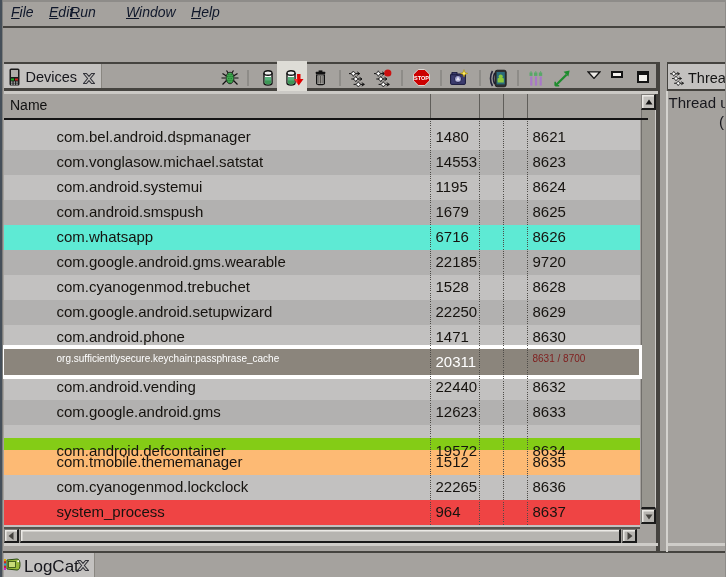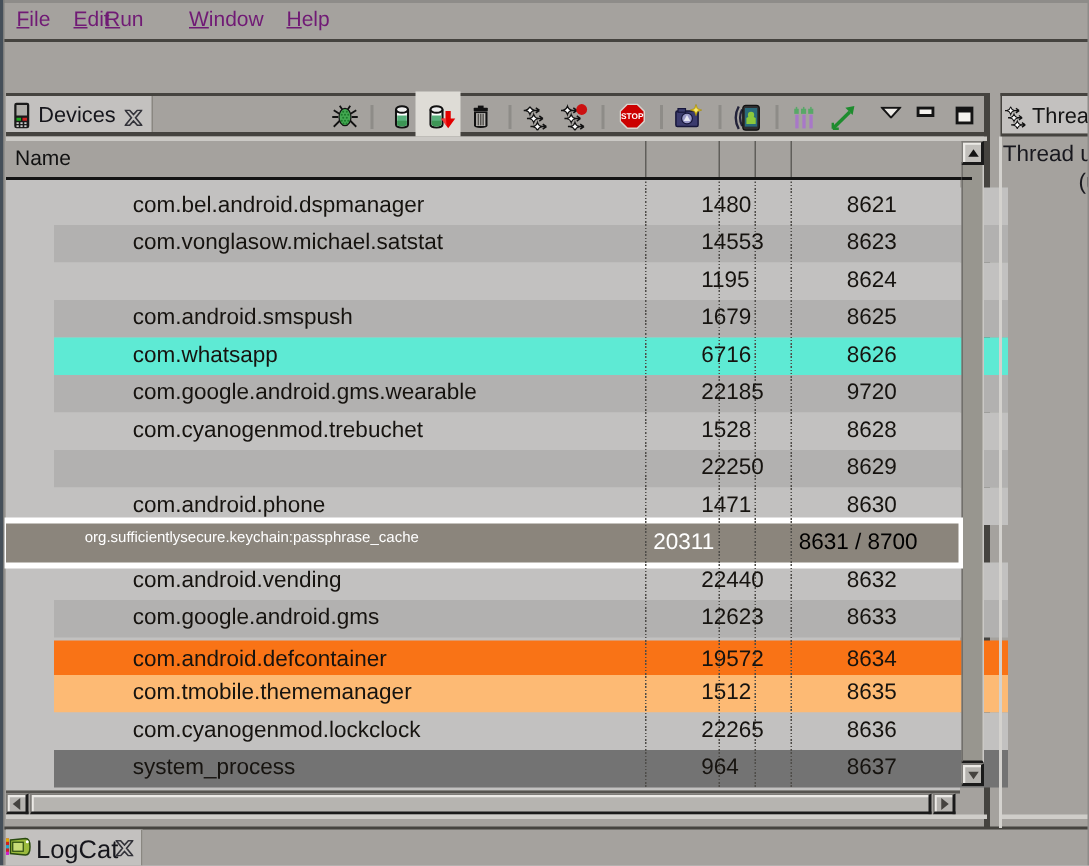--- a/index.html
+++ b/index.html
@@ -1,24 +1,24 @@
 <!DOCTYPE html>
 <html><head><meta charset="utf-8"><style>
 * { margin:0; padding:0; box-sizing:border-box; }
 html,body { width:726px; height:577px; }
 body { position:relative; background:#a5a29e; font-family:"Liberation Sans",sans-serif; overflow:hidden; }
 .abs { position:absolute; }
-.row { position:absolute; left:4px; width:635.5px; height:25px;margin-left:32px; }
+.row { position:absolute; left:4px; width:635.5px; height:25px; }
 .row span { position:absolute; font-size:15px; color:#16130f; top:3.5px; white-space:nowrap; z-index:5; }
 .nm { left:52.5px; }
 .v1 { left:431.5px; }
 .v2 { left:528.5px; }
 .dot { position:absolute; top:120.5px; height:404px; width:1px; background:repeating-linear-gradient(to bottom,#4e4c48 0px,#4e4c48 1px,rgba(0,0,0,0) 1px,rgba(0,0,0,0) 2.2px); z-index:3; }
 .hsep { position:absolute; width:1.5px; background:#8e8c88; }
-.mi { position:absolute; top:3.5px; font-size:14px; color:#701a75; }
+.mi { position:absolute; top:3.5px; font-size:14px; color:#0f172a;font-style:italic; }
 .btn3d { position:absolute; border-right:2px solid #1a1a1a; border-bottom:2px solid #1a1a1a; border-top:1px solid #7e7c78; border-left:1px solid #7e7c78; box-shadow: inset 1.5px 1.5px 0 #eceae6; }
 </style></head><body>
 
 <div class="abs" style="left:0;top:0;width:726px;height:1.5px;background:#8e8c89;z-index:9"></div>
 <div class="abs" style="left:0;top:0;width:1.8px;height:577px;background:#454f59;z-index:9"></div>
 <div class="abs" style="left:1.8px;top:0;width:1.7px;height:577px;background:#7e7e7c;z-index:9"></div>
 <div class="abs" style="left:724.5px;top:0;width:1.5px;height:577px;background:#8e8c89;z-index:9"></div>
 
 <span class="mi" style="left:11px"><u>F</u>ile</span>
 <span class="mi" style="left:49px"><u>E</u>dit</span>
@@ -196,20 +196,21 @@
     <span class="nm">com.bel.android.dspmanager</span>
     <span class="v1">1480</span>
     <span class="v2">8621</span>
   </div>
 <div class="row" style="top:149.5px;background:#b2b1b0">
     <span class="nm">com.vonglasow.michael.satstat</span>
     <span class="v1">14553</span>
     <span class="v2">8623</span>
   </div>
 <div class="row" style="top:174.5px;background:#c2c1c0">
+    <span class="nm">com.android.systemui</span>
     <span class="v1">1195</span>
     <span class="v2">8624</span>
   </div>
 <div class="row" style="top:199.5px;background:#b2b1b0">
     <span class="nm">com.android.smspush</span>
     <span class="v1">1679</span>
     <span class="v2">8625</span>
   </div>
 <div class="row" style="top:224.5px;background:#5eead4">
     <span class="nm">com.whatsapp</span>
@@ -220,64 +221,65 @@
     <span class="nm">com.google.android.gms.wearable</span>
     <span class="v1">22185</span>
     <span class="v2">9720</span>
   </div>
 <div class="row" style="top:274.5px;background:#c2c1c0">
     <span class="nm">com.cyanogenmod.trebuchet</span>
     <span class="v1">1528</span>
     <span class="v2">8628</span>
   </div>
 <div class="row" style="top:299.5px;background:#b2b1b0">
+    <span class="nm">com.google.android.setupwizard</span>
     <span class="v1">22250</span>
     <span class="v2">8629</span>
   </div>
 <div class="row" style="top:324.5px;background:#c2c1c0">
     <span class="nm">com.android.phone</span>
     <span class="v1">1471</span>
     <span class="v2">8630</span>
   </div>
 <div class="row" style="top:374.5px;background:#c2c1c0">
     <span class="nm">com.android.vending</span>
     <span class="v1">22440</span>
     <span class="v2">8632</span>
   </div>
 <div class="row" style="top:399.5px;background:#b2b1b0">
     <span class="nm">com.google.android.gms</span>
     <span class="v1">12623</span>
     <span class="v2">8633</span>
   </div>
-<div class="row" style="top:427px;background:#f97316">
+<div class="row" style="top:438px;background:#84cc16">
     <span class="nm">com.android.defcontainer</span>
     <span class="v1">19572</span>
     <span class="v2">8634</span>
   </div>
 <div class="row" style="top:449.5px;background:#fdba74">
     <span class="nm">com.tmobile.thememanager</span>
     <span class="v1">1512</span>
     <span class="v2">8635</span>
   </div>
 <div class="row" style="top:474.5px;background:#c2c1c0">
     <span class="nm">com.cyanogenmod.lockclock</span>
     <span class="v1">22265</span>
     <span class="v2">8636</span>
   </div>
-<div class="row" style="top:499.5px;background:#737373">
+<div class="row" style="top:499.5px;background:#ef4444">
     <span class="nm">system_process</span>
     <span class="v1">964</span>
     <span class="v2">8637</span>
   </div>
 
 <div class="abs" style="left:1px;top:345px;width:641px;height:34px;background:#ffffff;z-index:2"></div>
 <div class="abs" style="left:4.2px;top:349px;width:635px;height:26px;background:#8b857c;z-index:2"></div>
 <span class="abs" style="left:56.5px;top:352.5px;font-size:10px;color:#fff;z-index:5">org.sufficientlysecure.keychain:passphrase_cache</span>
 <span class="abs" style="left:435.5px;top:352.5px;font-size:15px;color:#fff;z-index:5">20311</span>
-<span class="abs" style="left:532.5px;top:352.5px;font-size:15px;color:#000000;z-index:5">8631 / 8700</span>
+<span class="abs" style="left:532.5px;top:352.5px;font-size:10px;color:#7f1d1d;z-index:5">8631 / 8700</span>
 
 <div class="dot" style="left:429.5px"></div>
 <div class="dot" style="left:479px"></div>
 <div class="dot" style="left:503px"></div>
 <div class="dot" style="left:527px"></div>
 
 <div class="abs" style="left:3.5px;top:527px;width:636px;height:1.5px;background:#55534f"></div>
 <div class="btn3d" style="left:3.5px;top:528.5px;width:15px;height:14.5px;background:#b6b4b0"></div>
 <svg class="abs" style="left:8px;top:532px" width="6" height="8" viewBox="0 0 6 8">
     <path d="M5.5,0 L5.5,8 L0.5,4 Z" fill="#45433f"></path>

